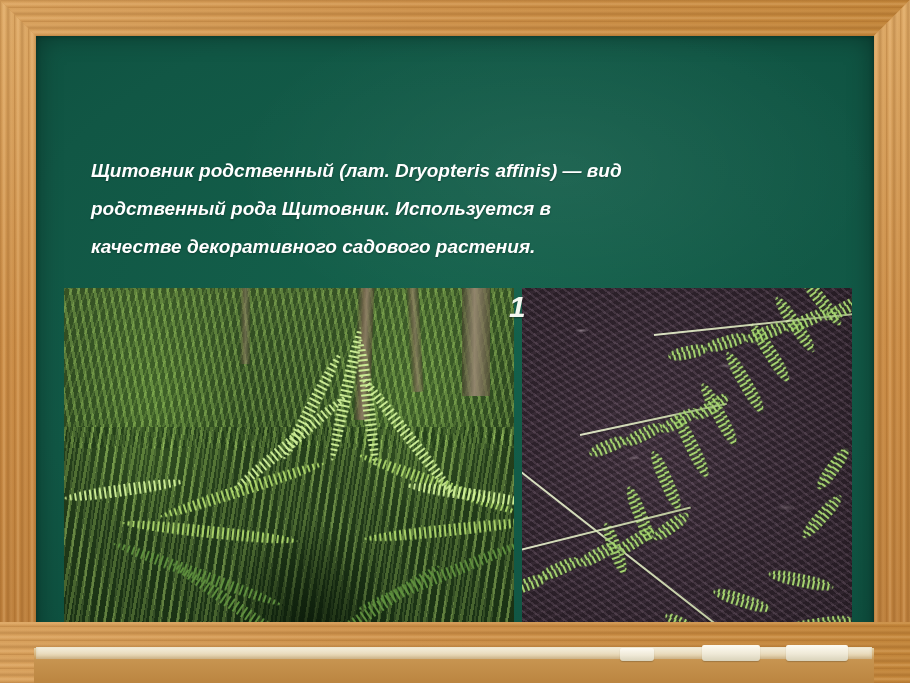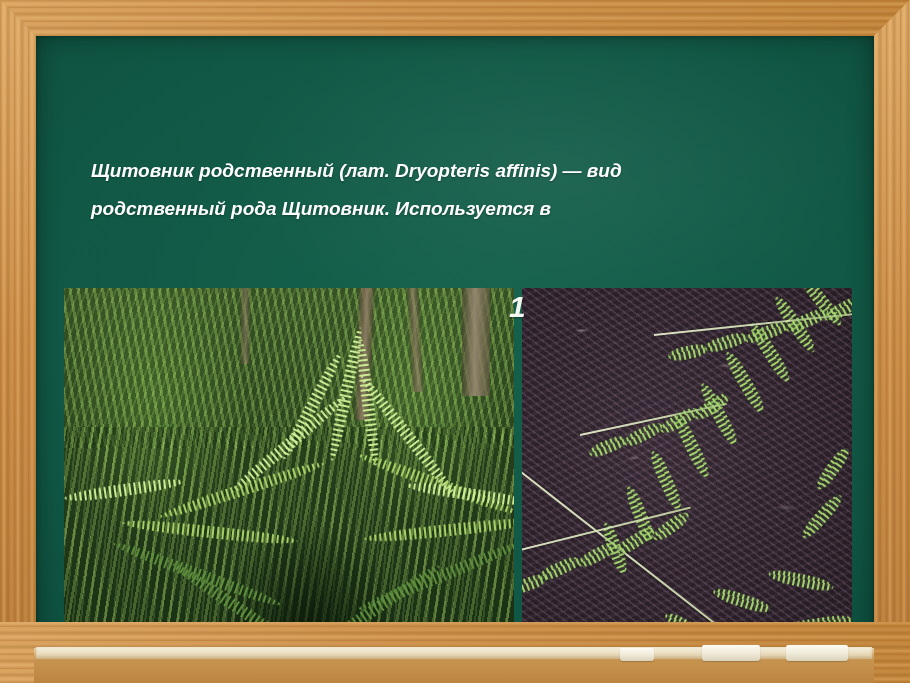--- a/index.html
+++ b/index.html
@@ -240,20 +240,21 @@
 
 <div id="slide">
 
   <div id="board">
     <div id="board-highlight"></div>
 
 
     <div id="body-text" style="left:28px; top:118px;">
       <div>Щитовник родственный (лат. Dryopteris affinis) — вид</div>
       <div>родственный рода Щитовник. Используется в</div>
+      <div>качестве декоративного садового растения.</div>
     </div>
 
     <div id="photo-left" class="photo" style="left:28px; top:254px;">
       <div class="scene"></div>
       <div class="canopy"></div>
       <div class="trunk" id="trunk-d"></div>
       <div class="trunk" id="trunk-a"></div>
       <div class="trunk" id="trunk-b"></div>
       <div class="trunk" id="trunk-c"></div>
       <div class="understory"></div>

